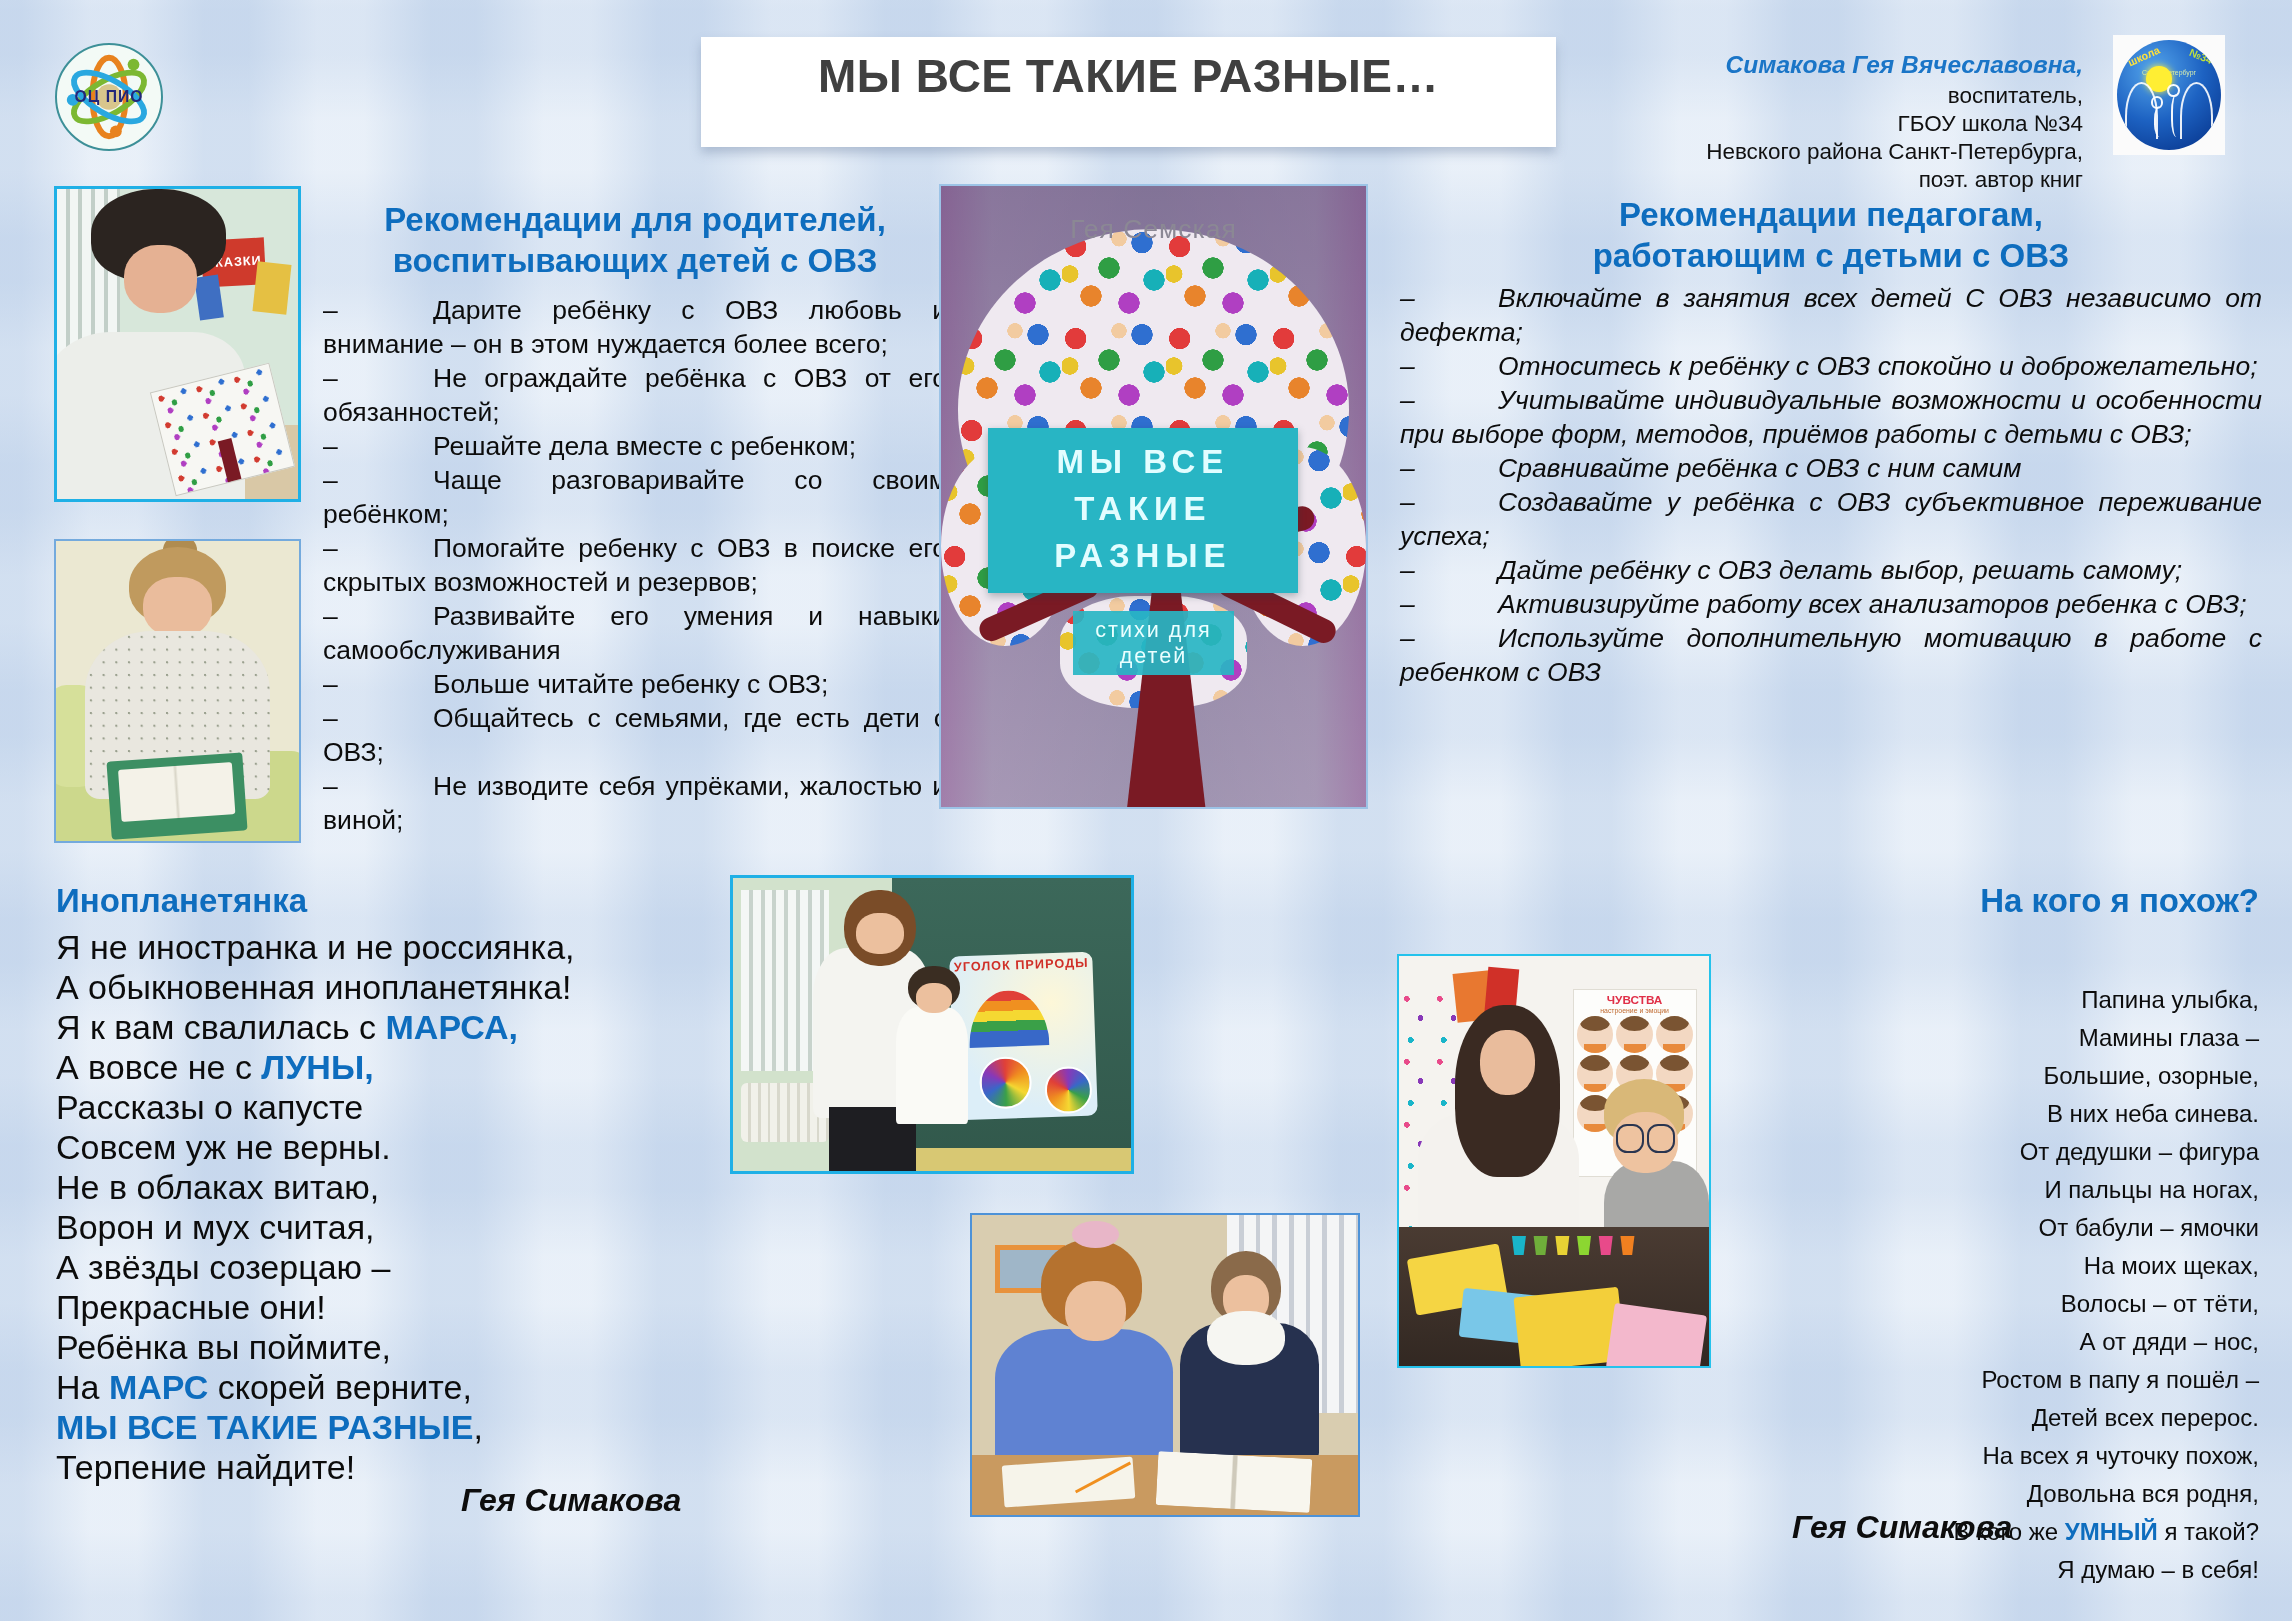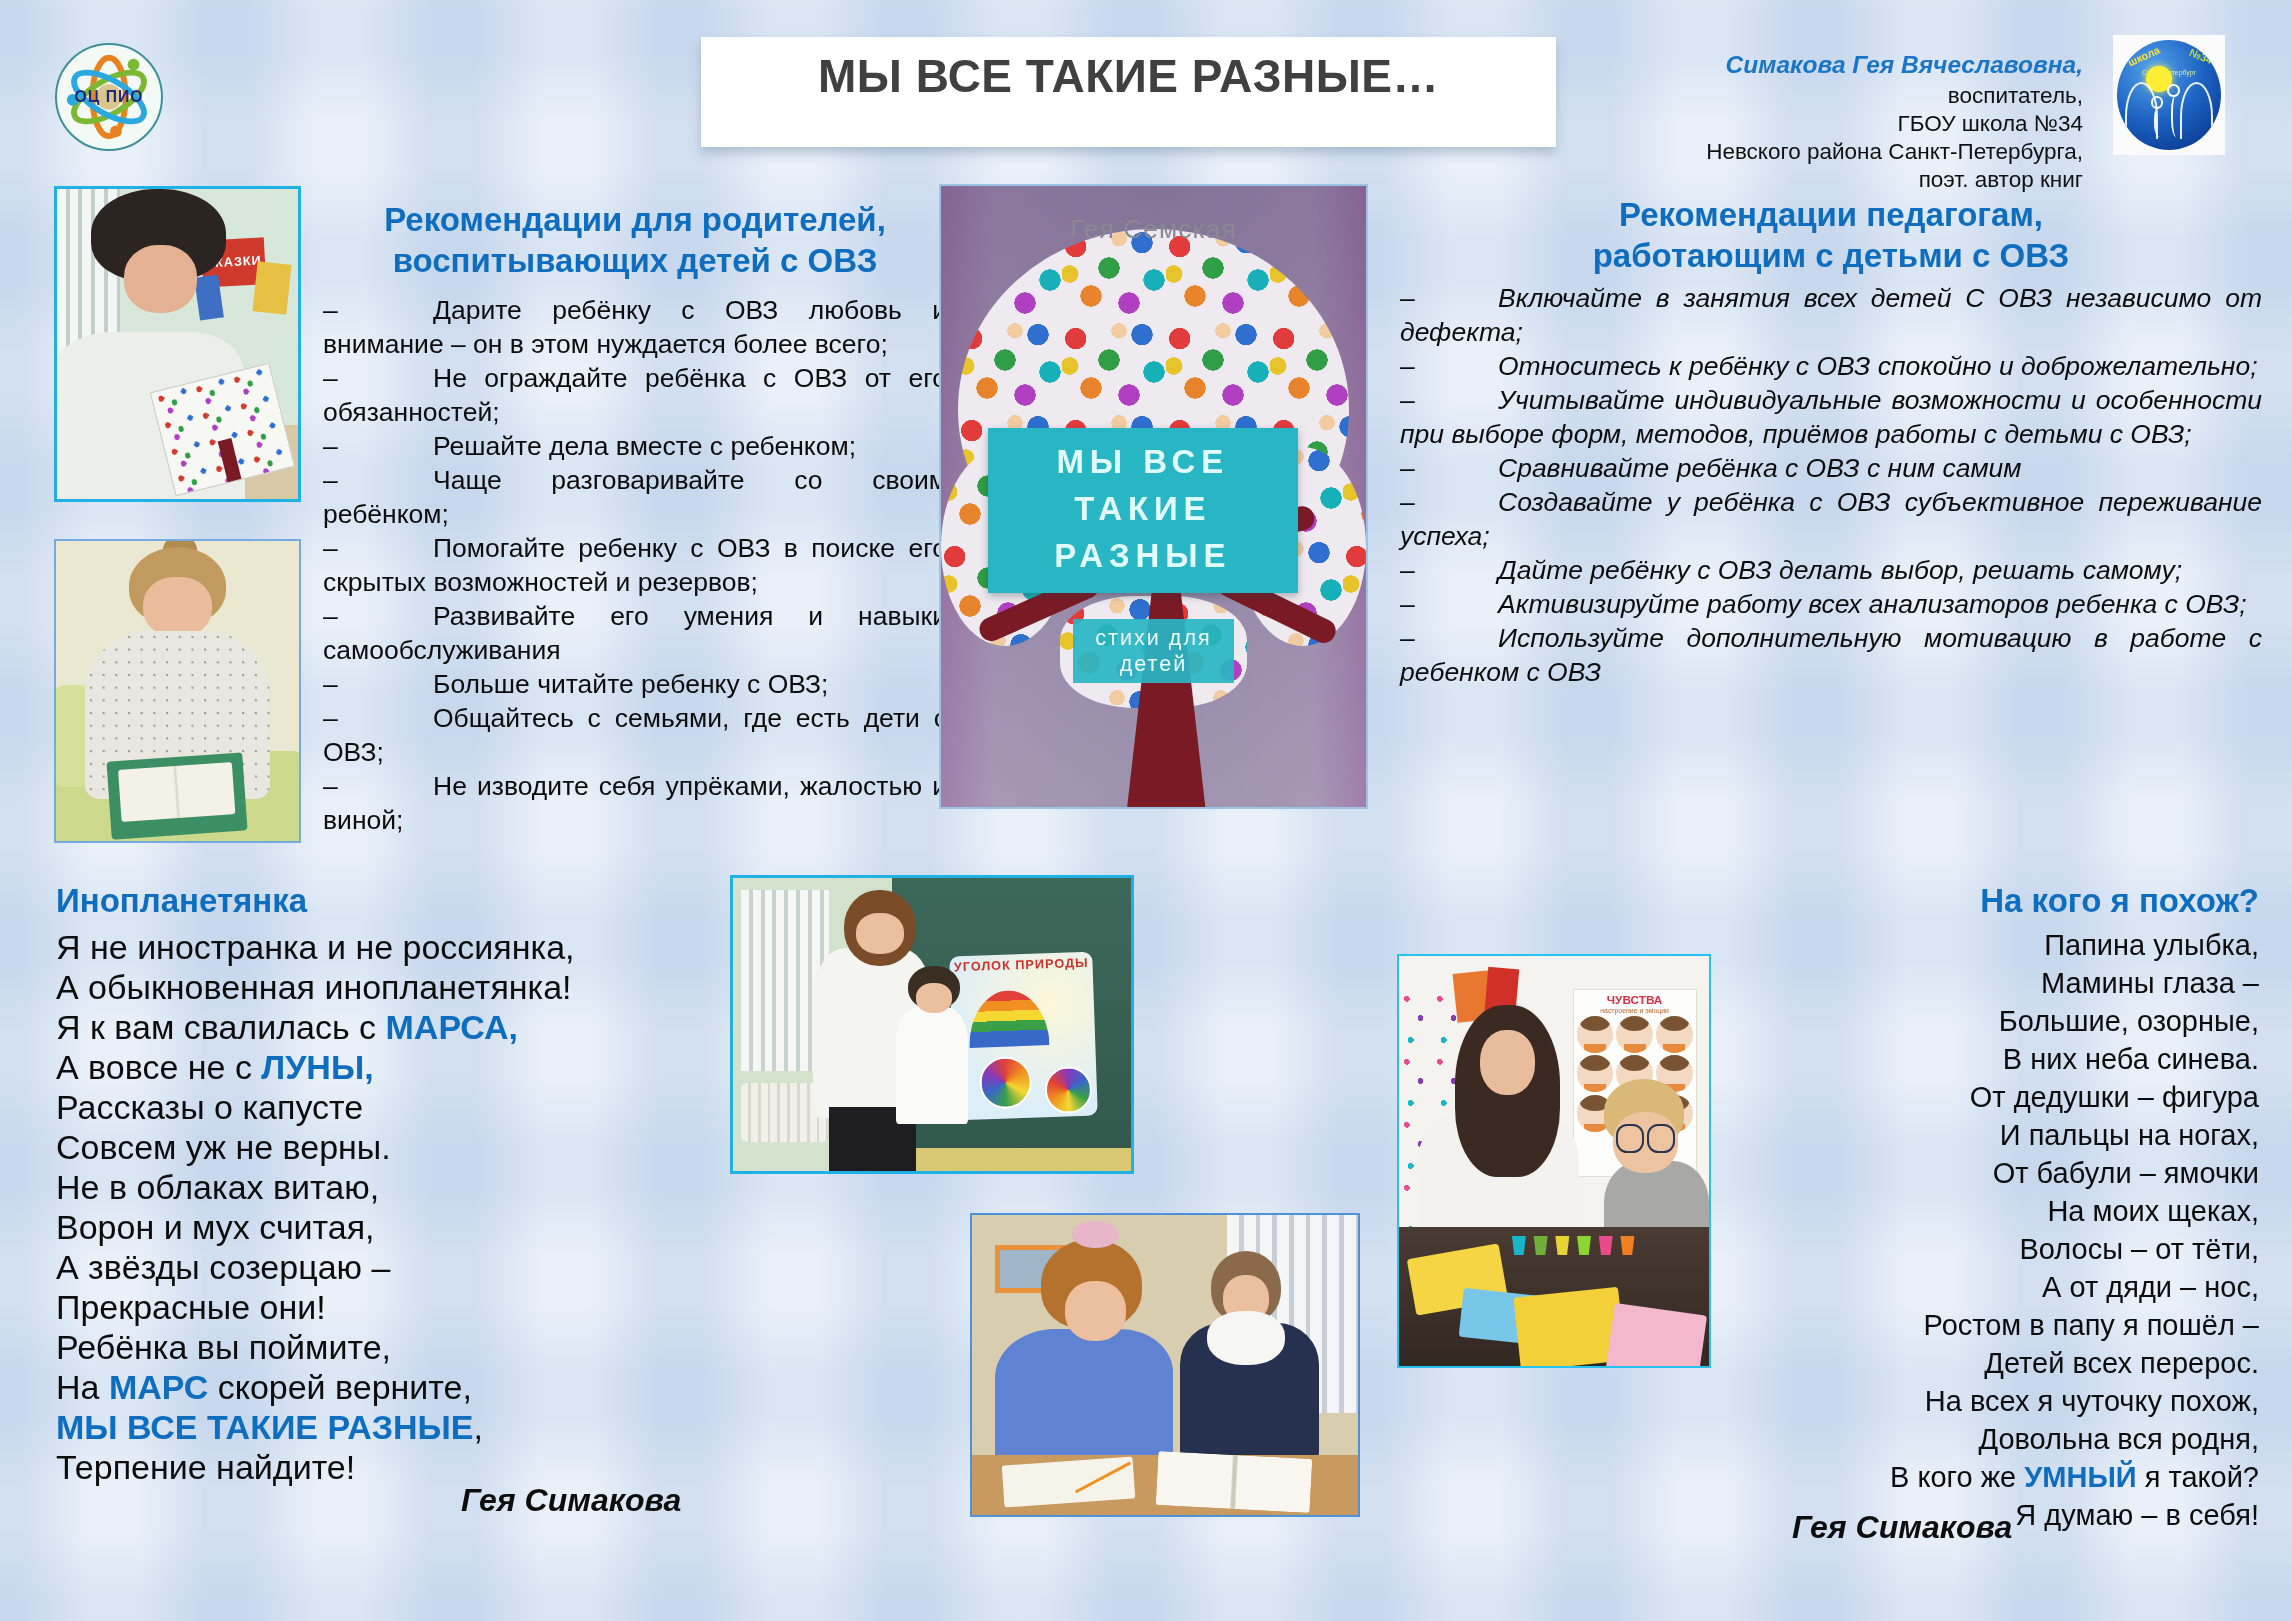--- a/index.html
+++ b/index.html
@@ -44,21 +44,21 @@
   .parents-list{left:323px;top:293px;width:624px;}
   .teachers-list{left:1400px;top:281px;width:862px;font-style:italic;}
   .rec-item{margin:0;text-align:justify;}
   .rec-item .bullet{display:inline-block;width:110px;}
   .teachers-list .rec-item .bullet{width:98px;}
   
   .poem-title{font-size:33px;font-weight:bold;color:#0e6dbe;}
   .poem-left-title{left:56px;top:882px;}
   .poem-left-lines{left:56px;top:927px;width:647px;font-size:34px;line-height:40px;color:#0c0c0c;}
   .poem-right-title{left:1671px;top:882px;width:588px;text-align:right;}
-  .poem-right-lines{left:1671px;top:926px;width:588px;text-align:right;font-size:29px;line-height:38px;color:#0c0c0c;}
+  .poem-right-lines{left:1671px;top:981px;width:588px;text-align:right;font-size:24px;line-height:38px;color:#0c0c0c;}
   .poem-line .accent{color:#0e6dbe;font-weight:bold;}
   .signature{font-size:32px;font-weight:bold;font-style:italic;color:#0d0d0d;}
   .sig-left{left:461px;top:1482px;}
   .sig-right{left:1792px;top:1509px;}
   
   .photo{position:absolute;overflow:hidden;box-sizing:border-box;}
   .photo>div{position:absolute;}
   .photo1{left:54px;top:186px;width:247px;height:316px;border:3.9px solid #1fb0e6;background:#d7e7da;}
   .p1-blinds{left:0;top:0;width:26%;height:72%;background:repeating-linear-gradient(90deg,#f2f6f4 0 8.8px,#c2cfc8 8.8px 12.7px);}
   .p1-desk{right:0;bottom:0;width:58%;height:24%;background:#d9c8a6;}
@@ -175,21 +175,21 @@
     clip-path:polygon(34% 0,66% 0,96% 100%,4% 100%);}
   .branch{position:absolute;height:23.5px;background:#7a1a24;border-radius:11.8px;}
   .br1{left:14%;top:56%;width:32%;transform:rotate(16deg);}
   .br2{right:12%;top:54%;width:34%;transform:rotate(-14deg);}
   .br3{left:8%;top:66%;width:30%;transform:rotate(-24deg);}
   .br4{right:6%;top:66%;width:30%;transform:rotate(26deg);}
   .cover-banner{position:absolute;left:11%;top:39%;width:73%;padding:9.8px 0 13.7px;background:#28b5c4;
     box-shadow:0 2.9px 7.8px rgba(40,60,70,.35);text-align:center;color:#e2fdff;font-weight:bold;
     font-size:33px;line-height:47px;letter-spacing:5.9px;}
   .cover-subbanner{position:absolute;left:31%;top:68.5%;width:38%;padding:5.9px 0;background:rgba(40,181,196,.92);
-    text-align:center;color:#eaffff;font-size:21.6px;letter-spacing:2px;margin-top:8px;}
+    text-align:center;color:#eaffff;font-size:21.6px;letter-spacing:2px;}
   
 </style>
 </head>
 <body>
 
 <div class="page">
 
   <div class="abs logo-ocpio">
     <svg width="104" height="104" viewBox="0 0 106 106">
       <ellipse cx="53" cy="53" rx="17" ry="40" fill="none" stroke="#e8821e" stroke-width="6"></ellipse>

